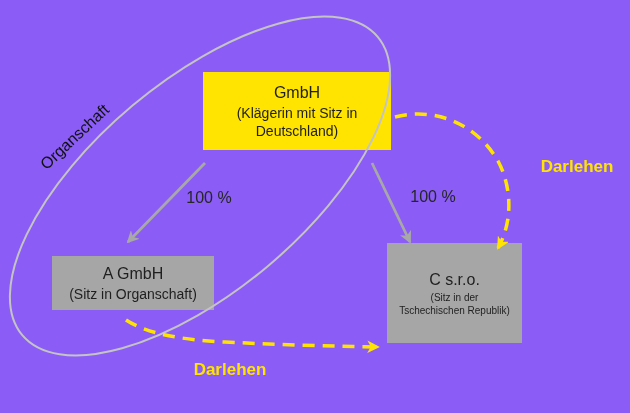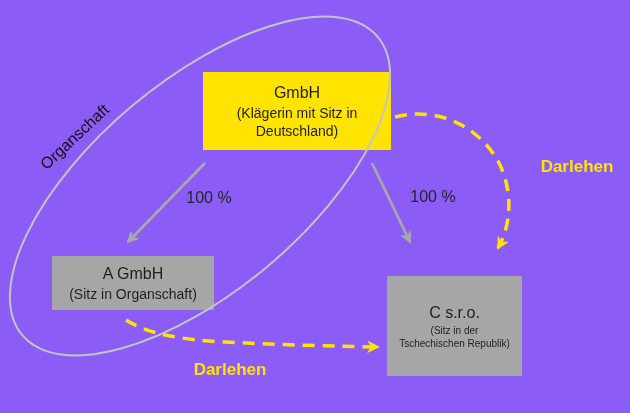--- a/index.html
+++ b/index.html
@@ -20,21 +20,21 @@
     text-align:center;color:#1f1f1f;
     box-sizing:border-box;
   }
   .node .title{font-size:16px;line-height:1.35;white-space:pre;}
   .node .subtitle{font-size:14px;line-height:1.3;}
   .node-yellow{background:#FFE402;left:203px;top:72px;width:188px;height:78px;}
   .node-yellow .subtitle{width:150px;}
   .node-gray{background:#A6A6A6;}
   .node-a{left:52px;top:256px;width:162px;height:54px;}
   .node-a .subtitle{width:150px;}
-  .node-c{left:387px;top:276px;width:135px;height:100px;}
+  .node-c{left:387px;top:243px;width:135px;height:100px;}
   .node-c .subtitle{font-size:10px;width:112px;}
   .label{
     position:absolute;z-index:1;
     color:#262626;font-size:16px;text-align:center;
   }
   .label-organschaft{
     left:8px;top:128px;width:134px;
     transform:rotate(-43deg);
     color:#111111;
   }

